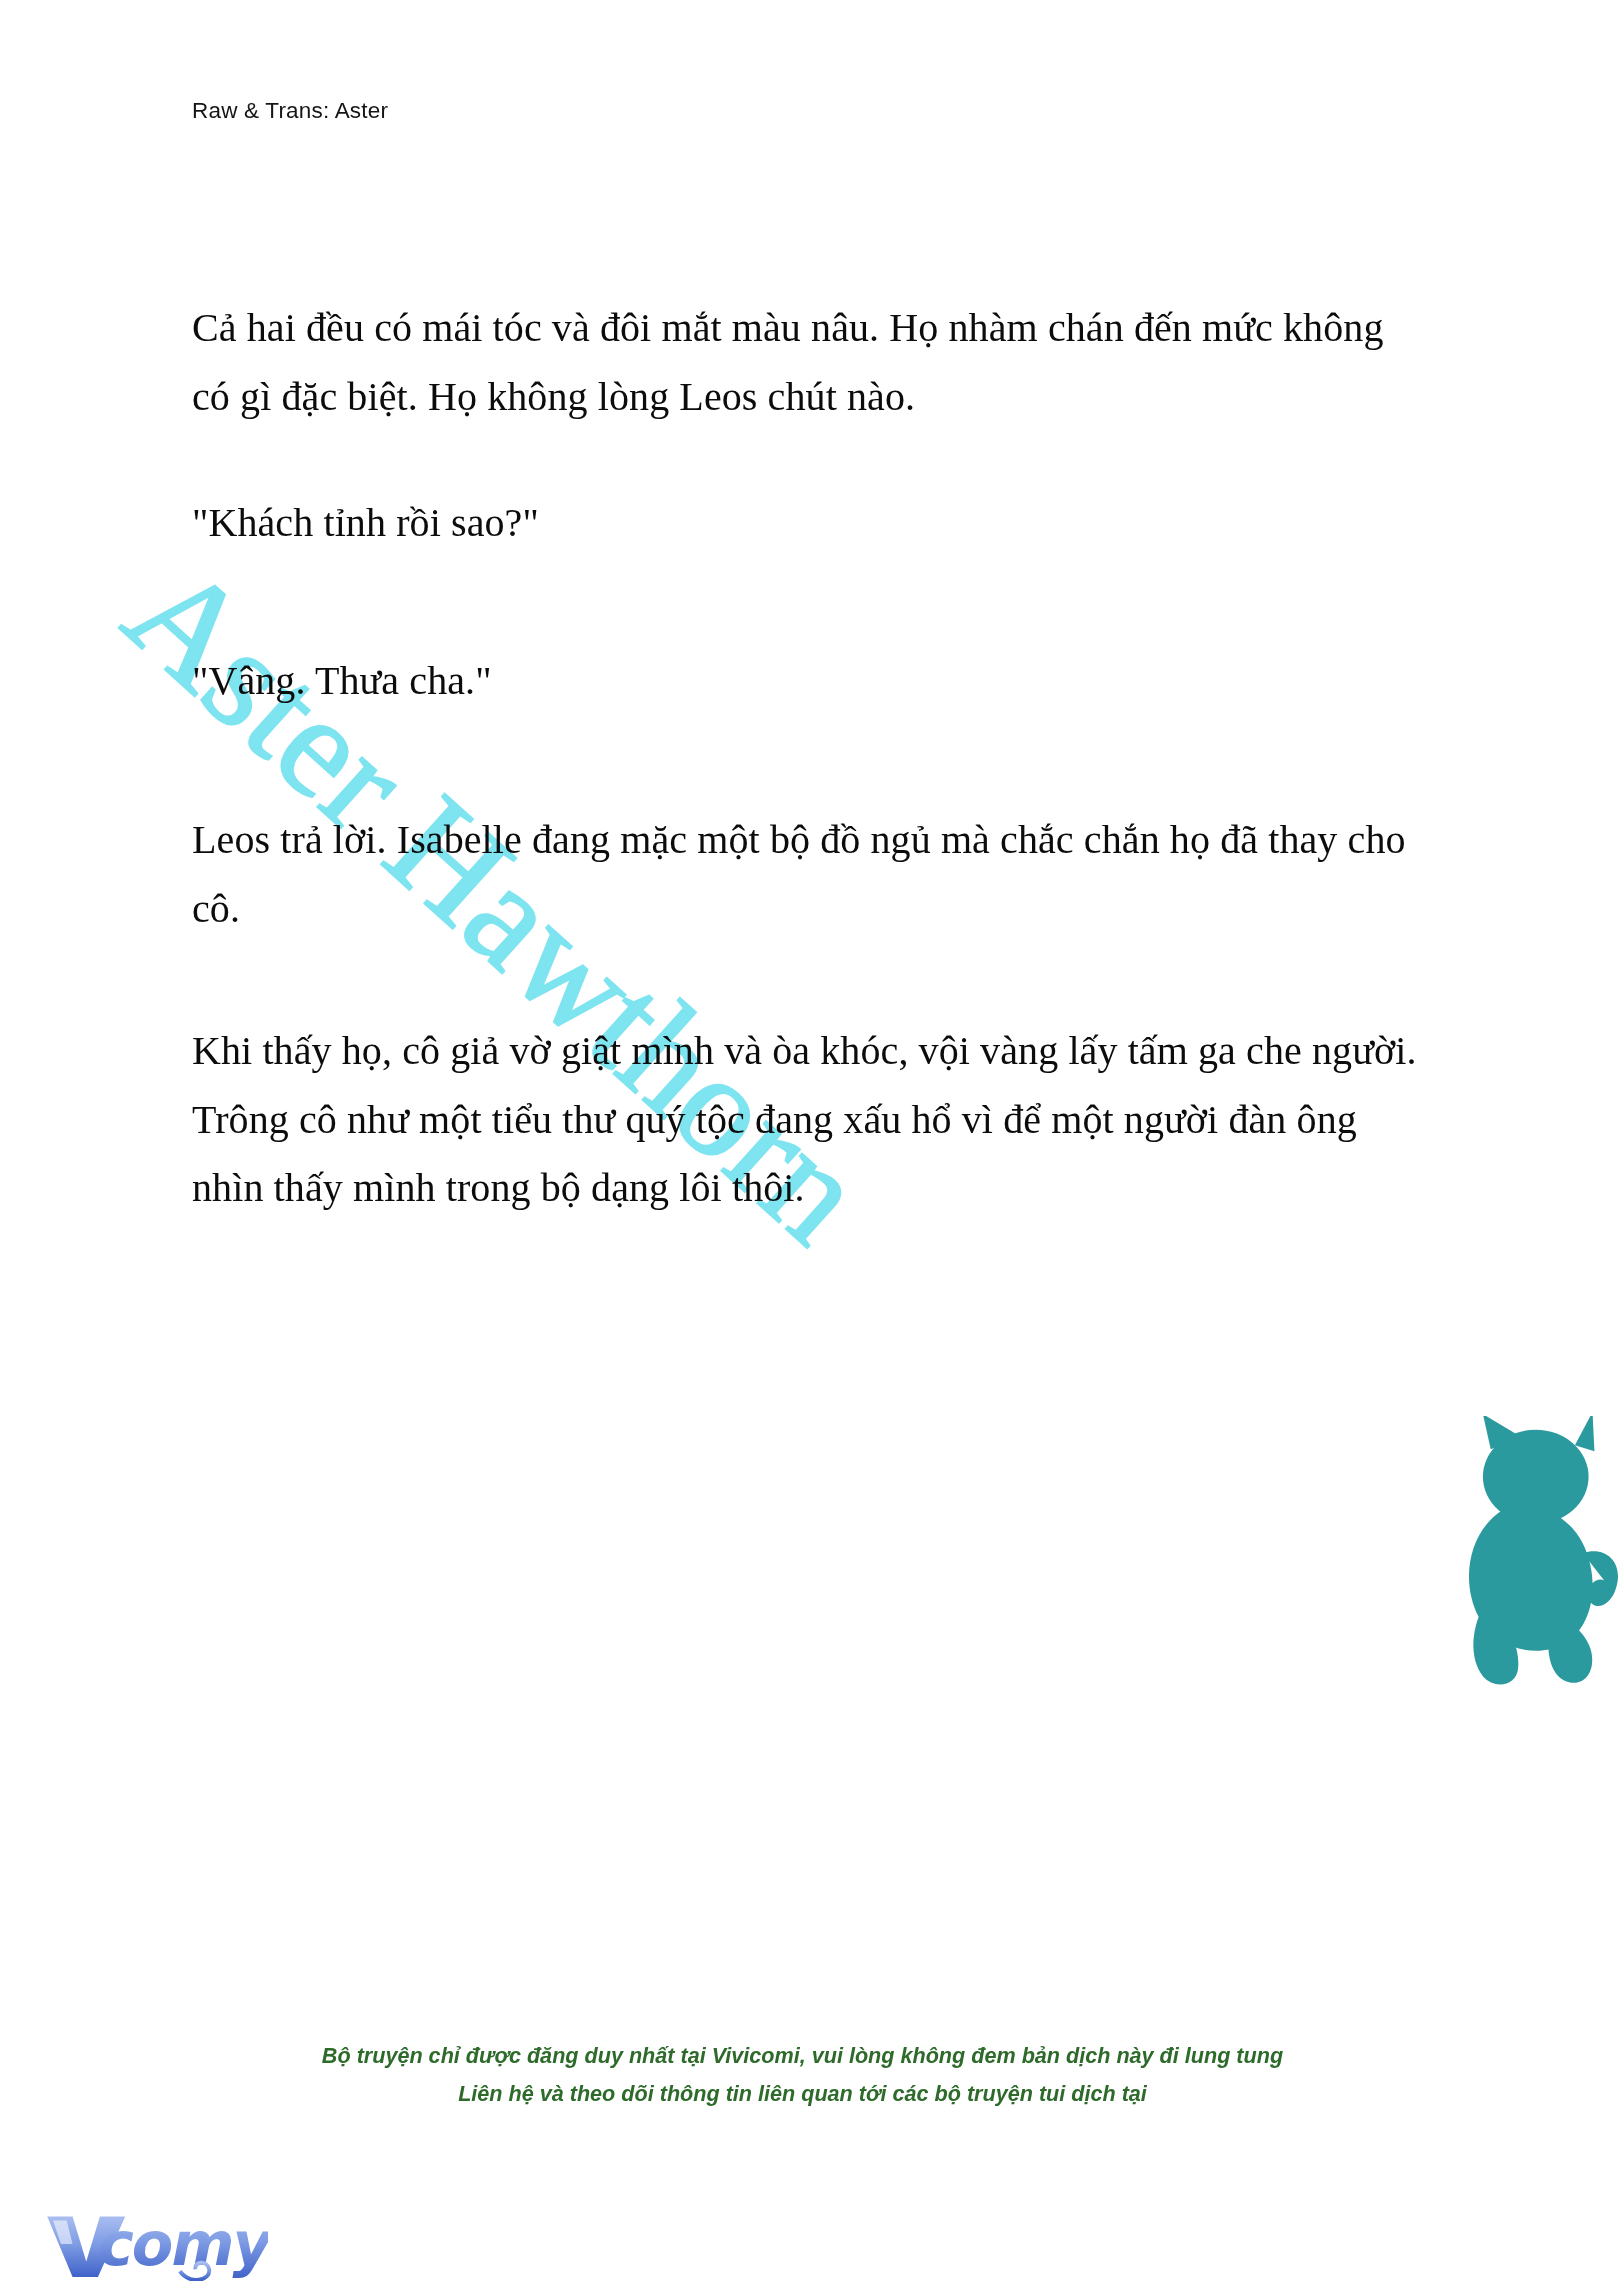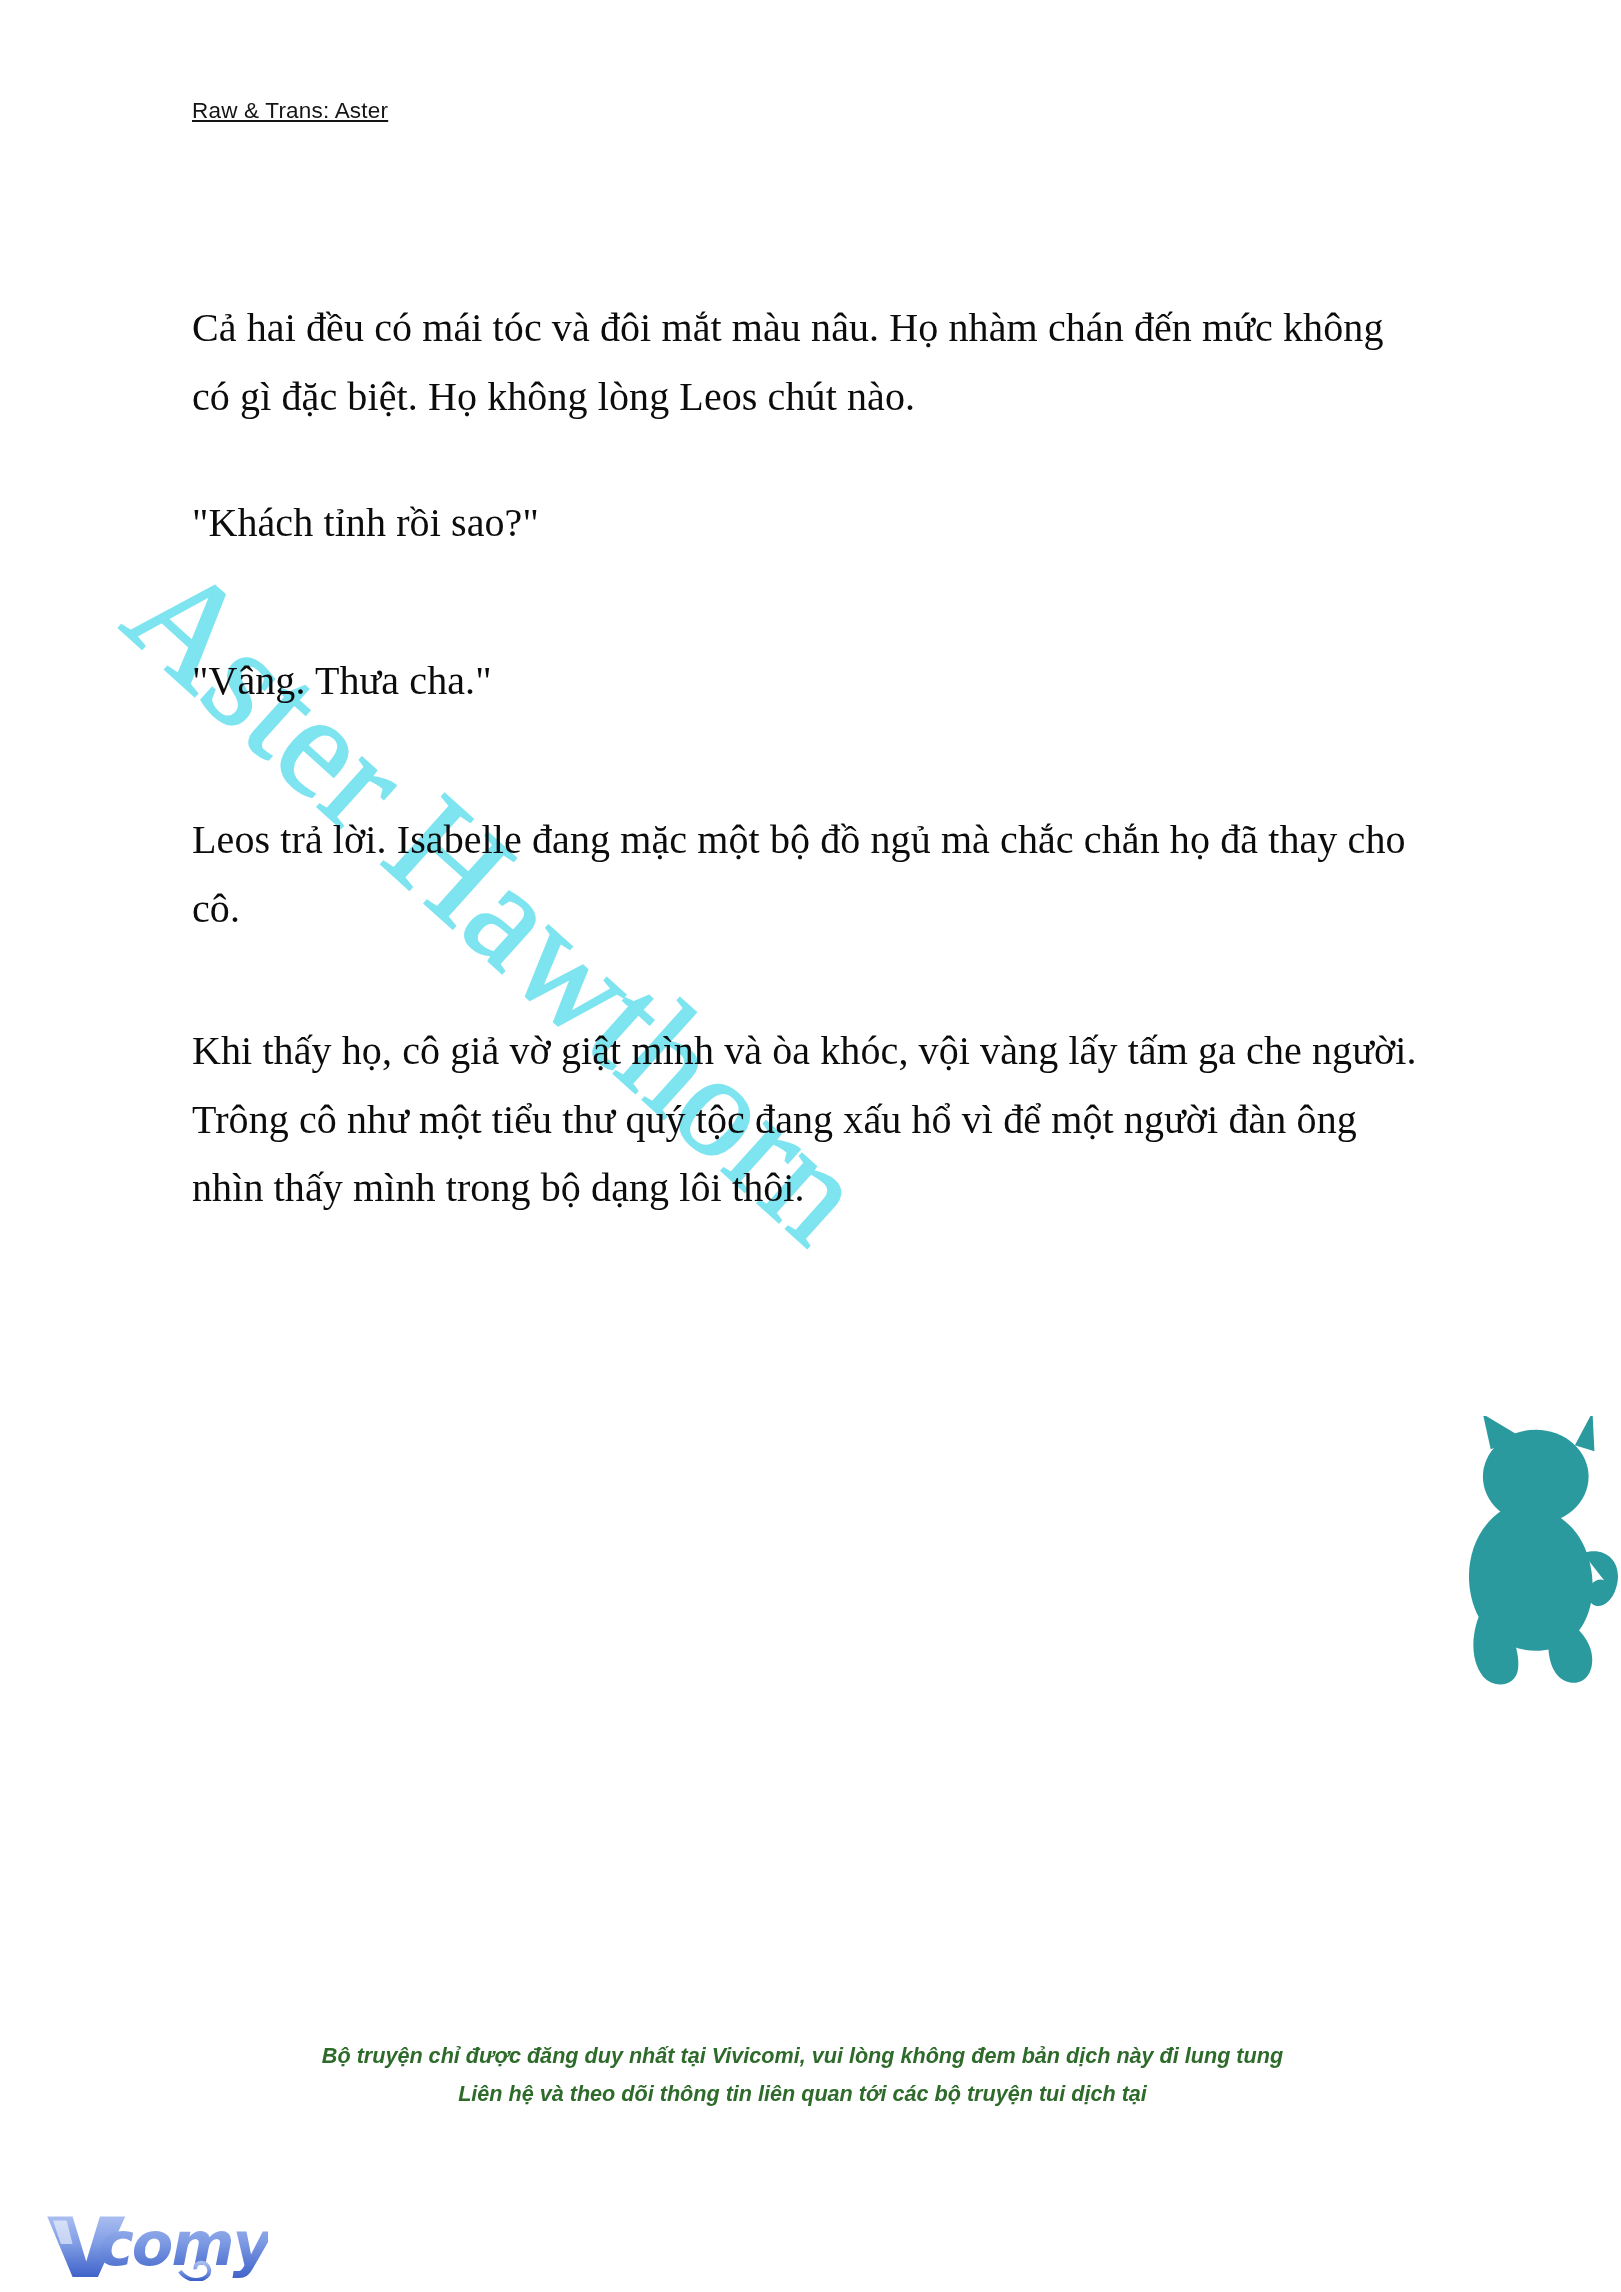--- a/index.html
+++ b/index.html
@@ -24,21 +24,20 @@
   
   .header {
     position: absolute;
     left: 192px;
     top: 98px;
     font-family: "Liberation Sans", "DejaVu Sans", sans-serif;
     font-size: 22.5px;
     color: #151515;
     letter-spacing: 0.2px;
     white-space: nowrap;
-    text-decoration: underline;
   }
 
   
   .body-col {
     position: absolute;
     left: 192px;
     top: 294px;
     width: 1274px;
   }
 

